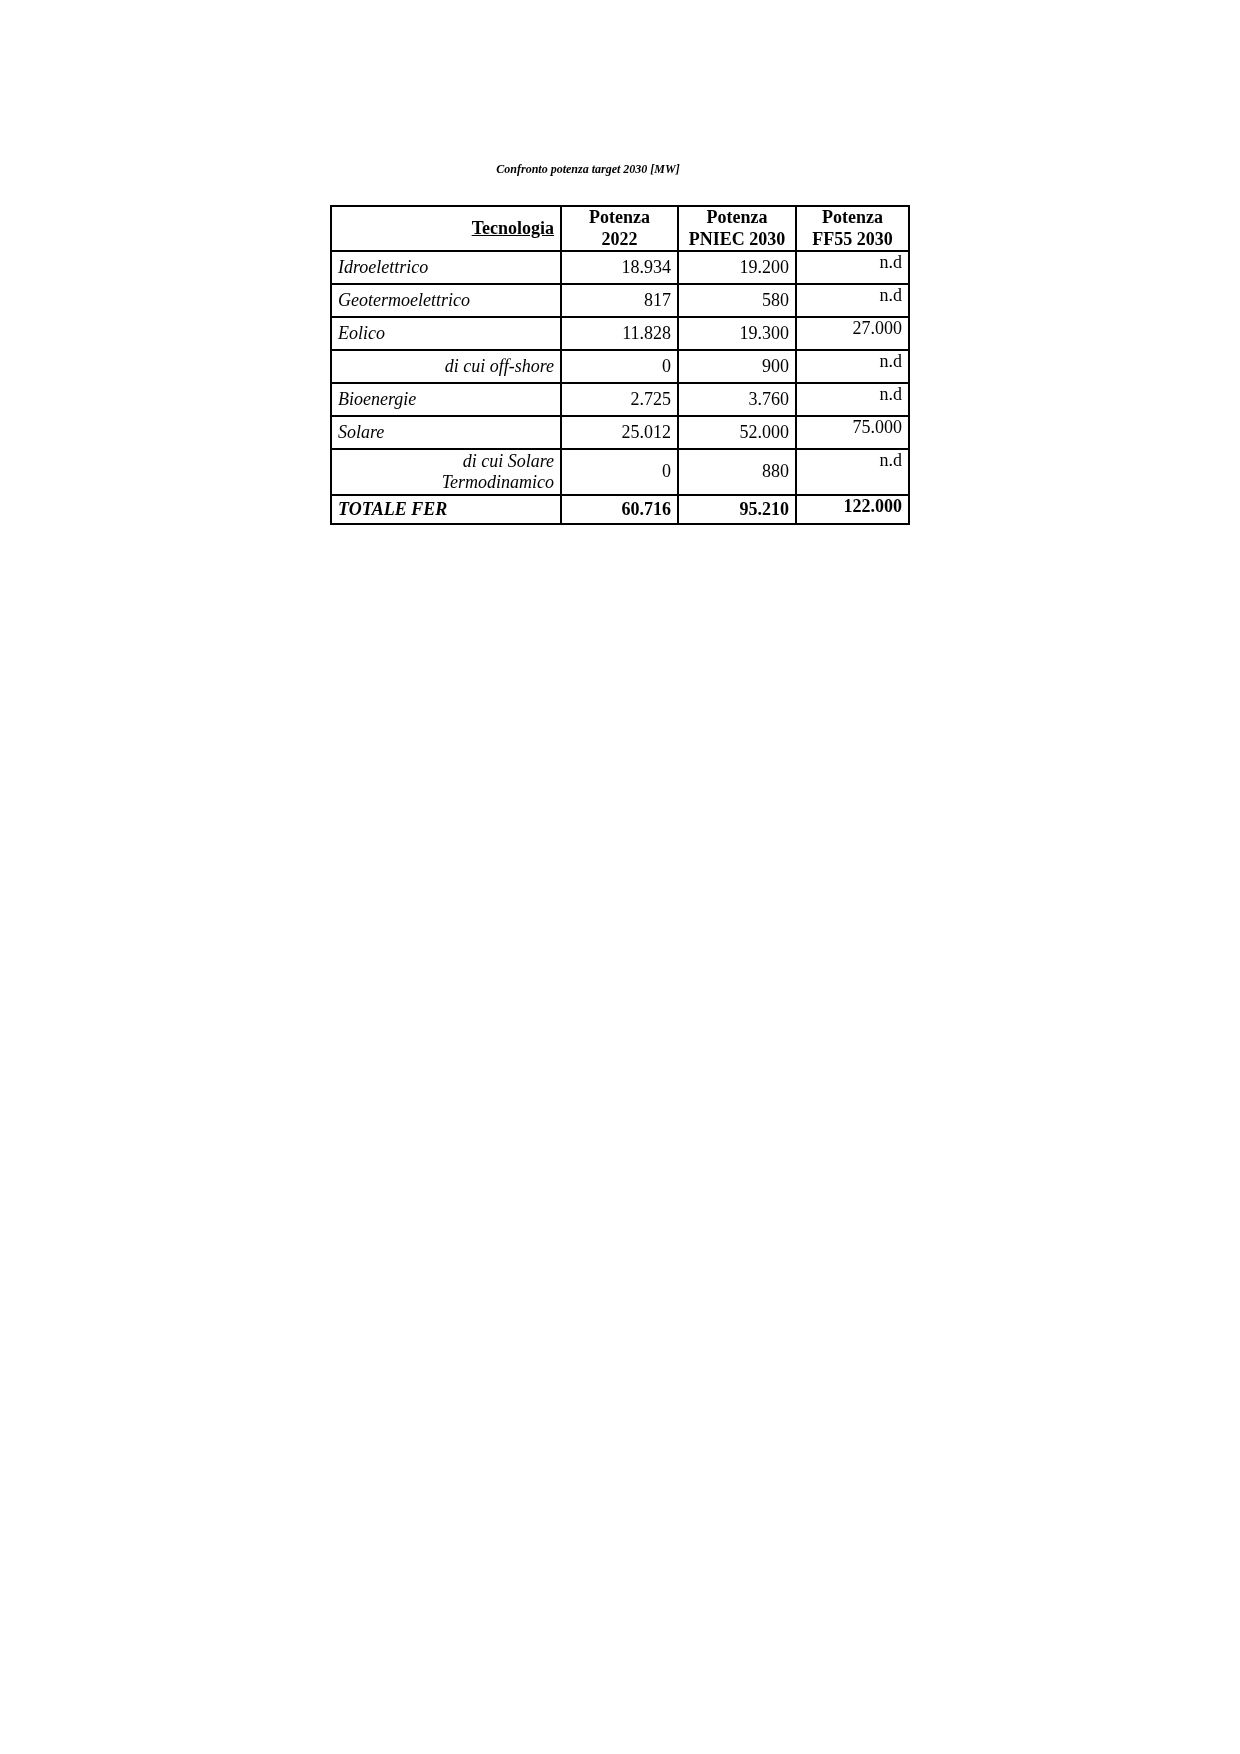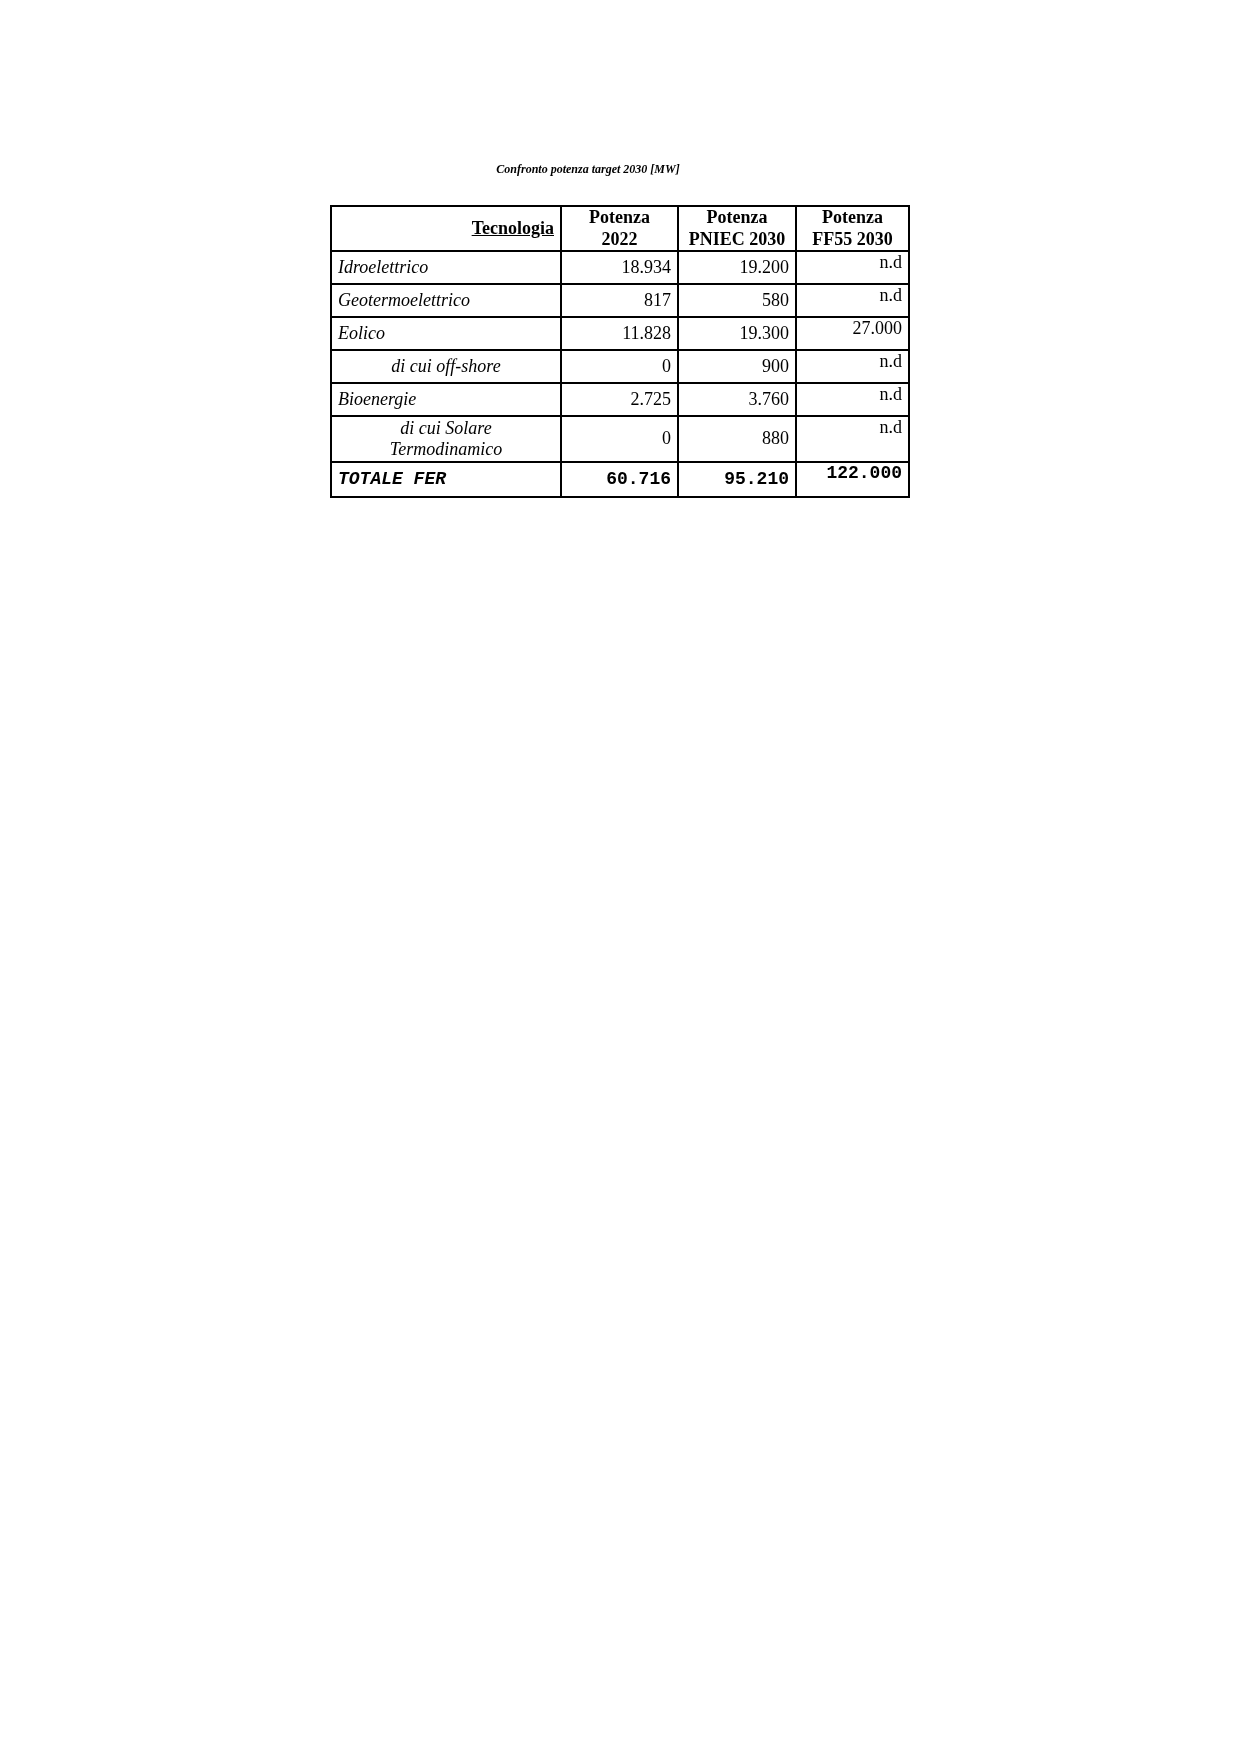--- a/index.html
+++ b/index.html
@@ -47,28 +47,28 @@
     text-align: center;
     vertical-align: middle;
     white-space: pre-line;
   }
   thead th.tech-h {
     text-align: right;
     text-decoration: underline;
   }
   tbody tr { height: 33px; }
   tbody tr.tall { height: 46px; padding-left: 27px; }
-  tbody tr.total-row { height: 35px; font-family: Liberation Mono, monospace; }
+  tbody tr.total-row { height: 29px; }
   td.tech {
     font-style: italic;
     text-align: left;
     vertical-align: middle;
     white-space: pre-line;
   }
-  tr.indent td.tech { text-align: center; border-radius: 13px; }
+  tr.indent td.tech { text-align: right; border-radius: 13px; }
   td.num {
     text-align: right;
     vertical-align: middle;
     border-radius: 15px;
   }
   td.ff55 {
     text-align: right;
     vertical-align: top;
     padding-top: 2px;
   }
@@ -122,20 +122,26 @@
       <td class="num">0</td>
       <td class="num">900</td>
       <td class="ff55">n.d</td>
     </tr>
     <tr>
       <td class="tech">Bioenergie</td>
       <td class="num">2.725</td>
       <td class="num">3.760</td>
       <td class="ff55">n.d</td>
     </tr>
+    <tr>
+      <td class="tech">Solare</td>
+      <td class="num">25.012</td>
+      <td class="num">52.000</td>
+      <td class="ff55">75.000</td>
+    </tr>
     <tr class="indent tall">
       <td class="tech">di cui Solare
 Termodinamico</td>
       <td class="num">0</td>
       <td class="num">880</td>
       <td class="ff55">n.d</td>
     </tr>
     <tr class="total-row">
       <td class="tech">TOTALE FER</td>
       <td class="num">60.716</td>

